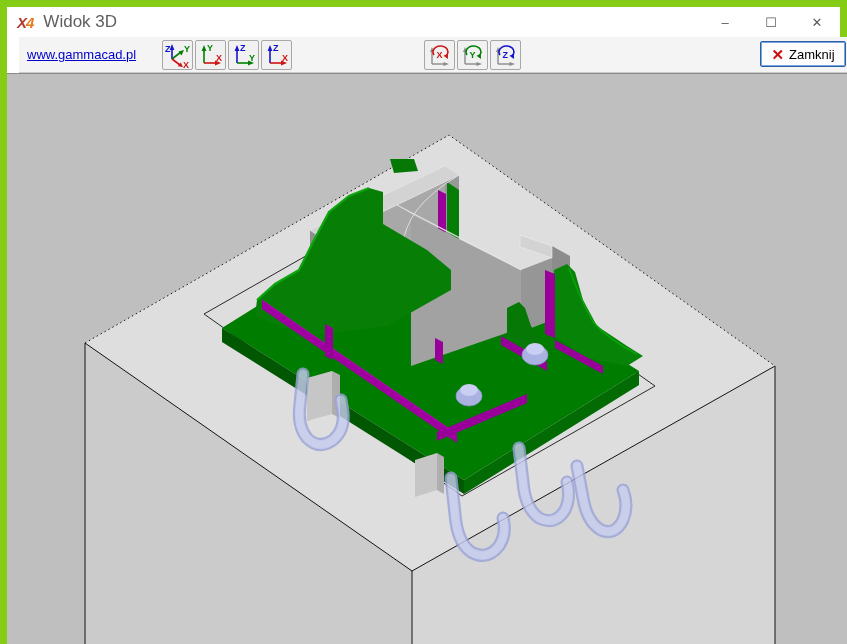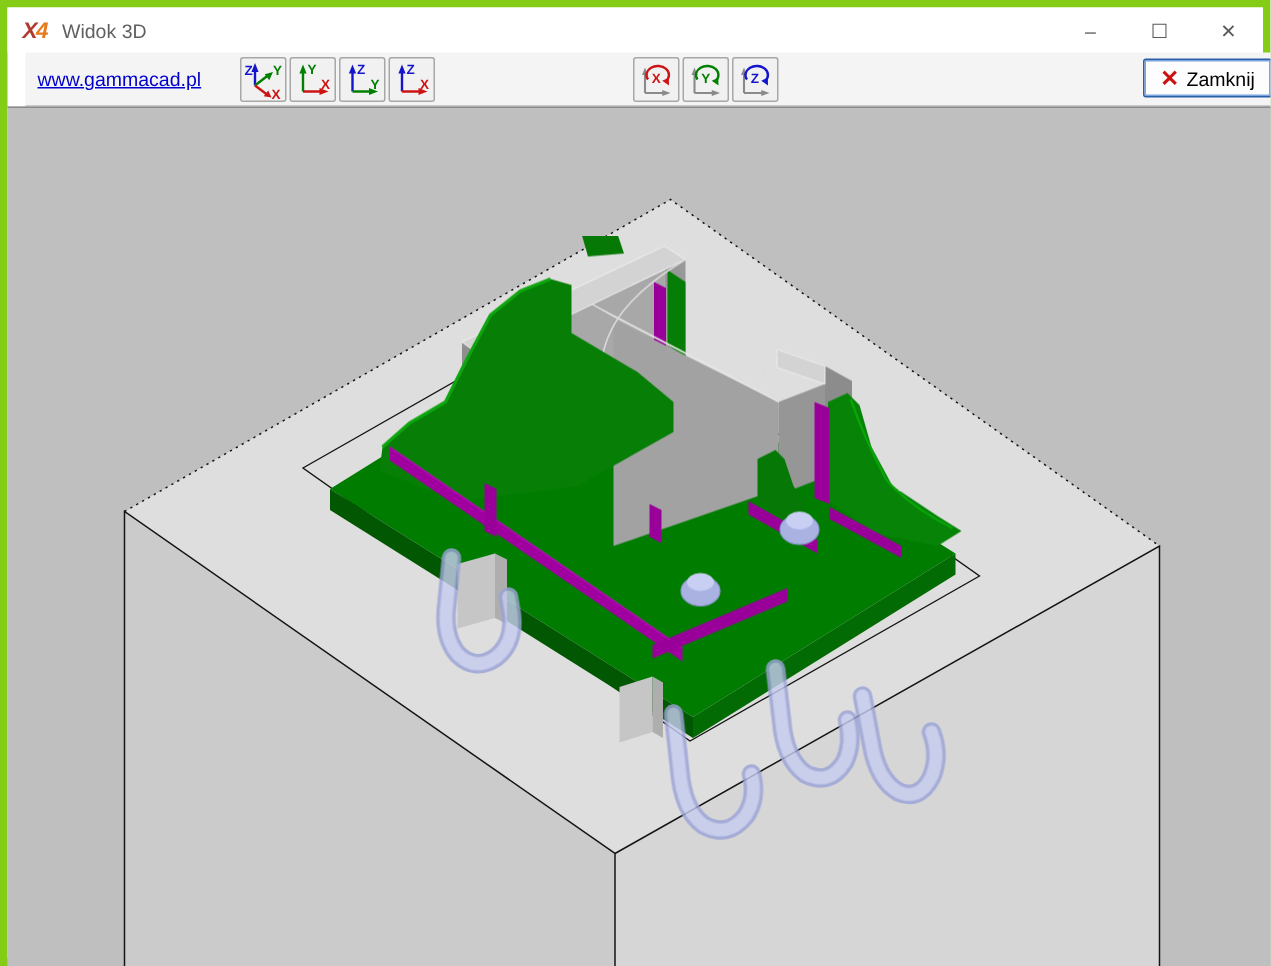--- a/index.html
+++ b/index.html
@@ -1,26 +1,26 @@
 <!DOCTYPE html>
 <html><head>
 <meta charset="utf-8">
 <style>
   * { margin:0; padding:0; box-sizing:border-box; }
   html,body { width:847px; height:644px; overflow:hidden;
     font-family:"Liberation Sans", sans-serif; }
   .window { position:relative; width:847px; height:644px; background:#fff;
-    border:5px solid #84cc16; }
+    border:7px solid #84cc16; }
   
   .titlebar { position:absolute; left:0; top:0; width:100%; height:30px;
     background:#ffffff; display:flex; align-items:center; }
   .applogo { margin-left:10px; font-weight:bold; font-style:italic;
     font-size:15px; letter-spacing:-1px; }
   .applogo .x { color:#b03a2e; } .applogo .four { color:#e67a1f; }
-  .title { margin-left:10px; font-size:13px; color:#5f5f5f; }
+  .title { margin-left:10px; font-size:17px; color:#5f5f5f; }
   .winbtns { position:absolute; right:0; top:0; height:30px; display:flex; }
   .winbtn { width:46px; height:30px; display:flex; align-items:center;
     justify-content:center; color:#5a5a5a; font-size:13px; cursor:default; }
   
   .toolbar { position:absolute; left:12px; top:30px; width:100%; height:36px;
     background:#f4f4f4; border-bottom:1px solid #c9c9c9; }
   .weblink { position:absolute; left:8px; top:10px; font-size:13px;
     color:#0000cc; text-decoration:underline; }
   .btngrp { position:absolute; top:3px; display:flex; gap:2px; }
   .grp1 { left:143px; } .grp2 { left:405px; }

